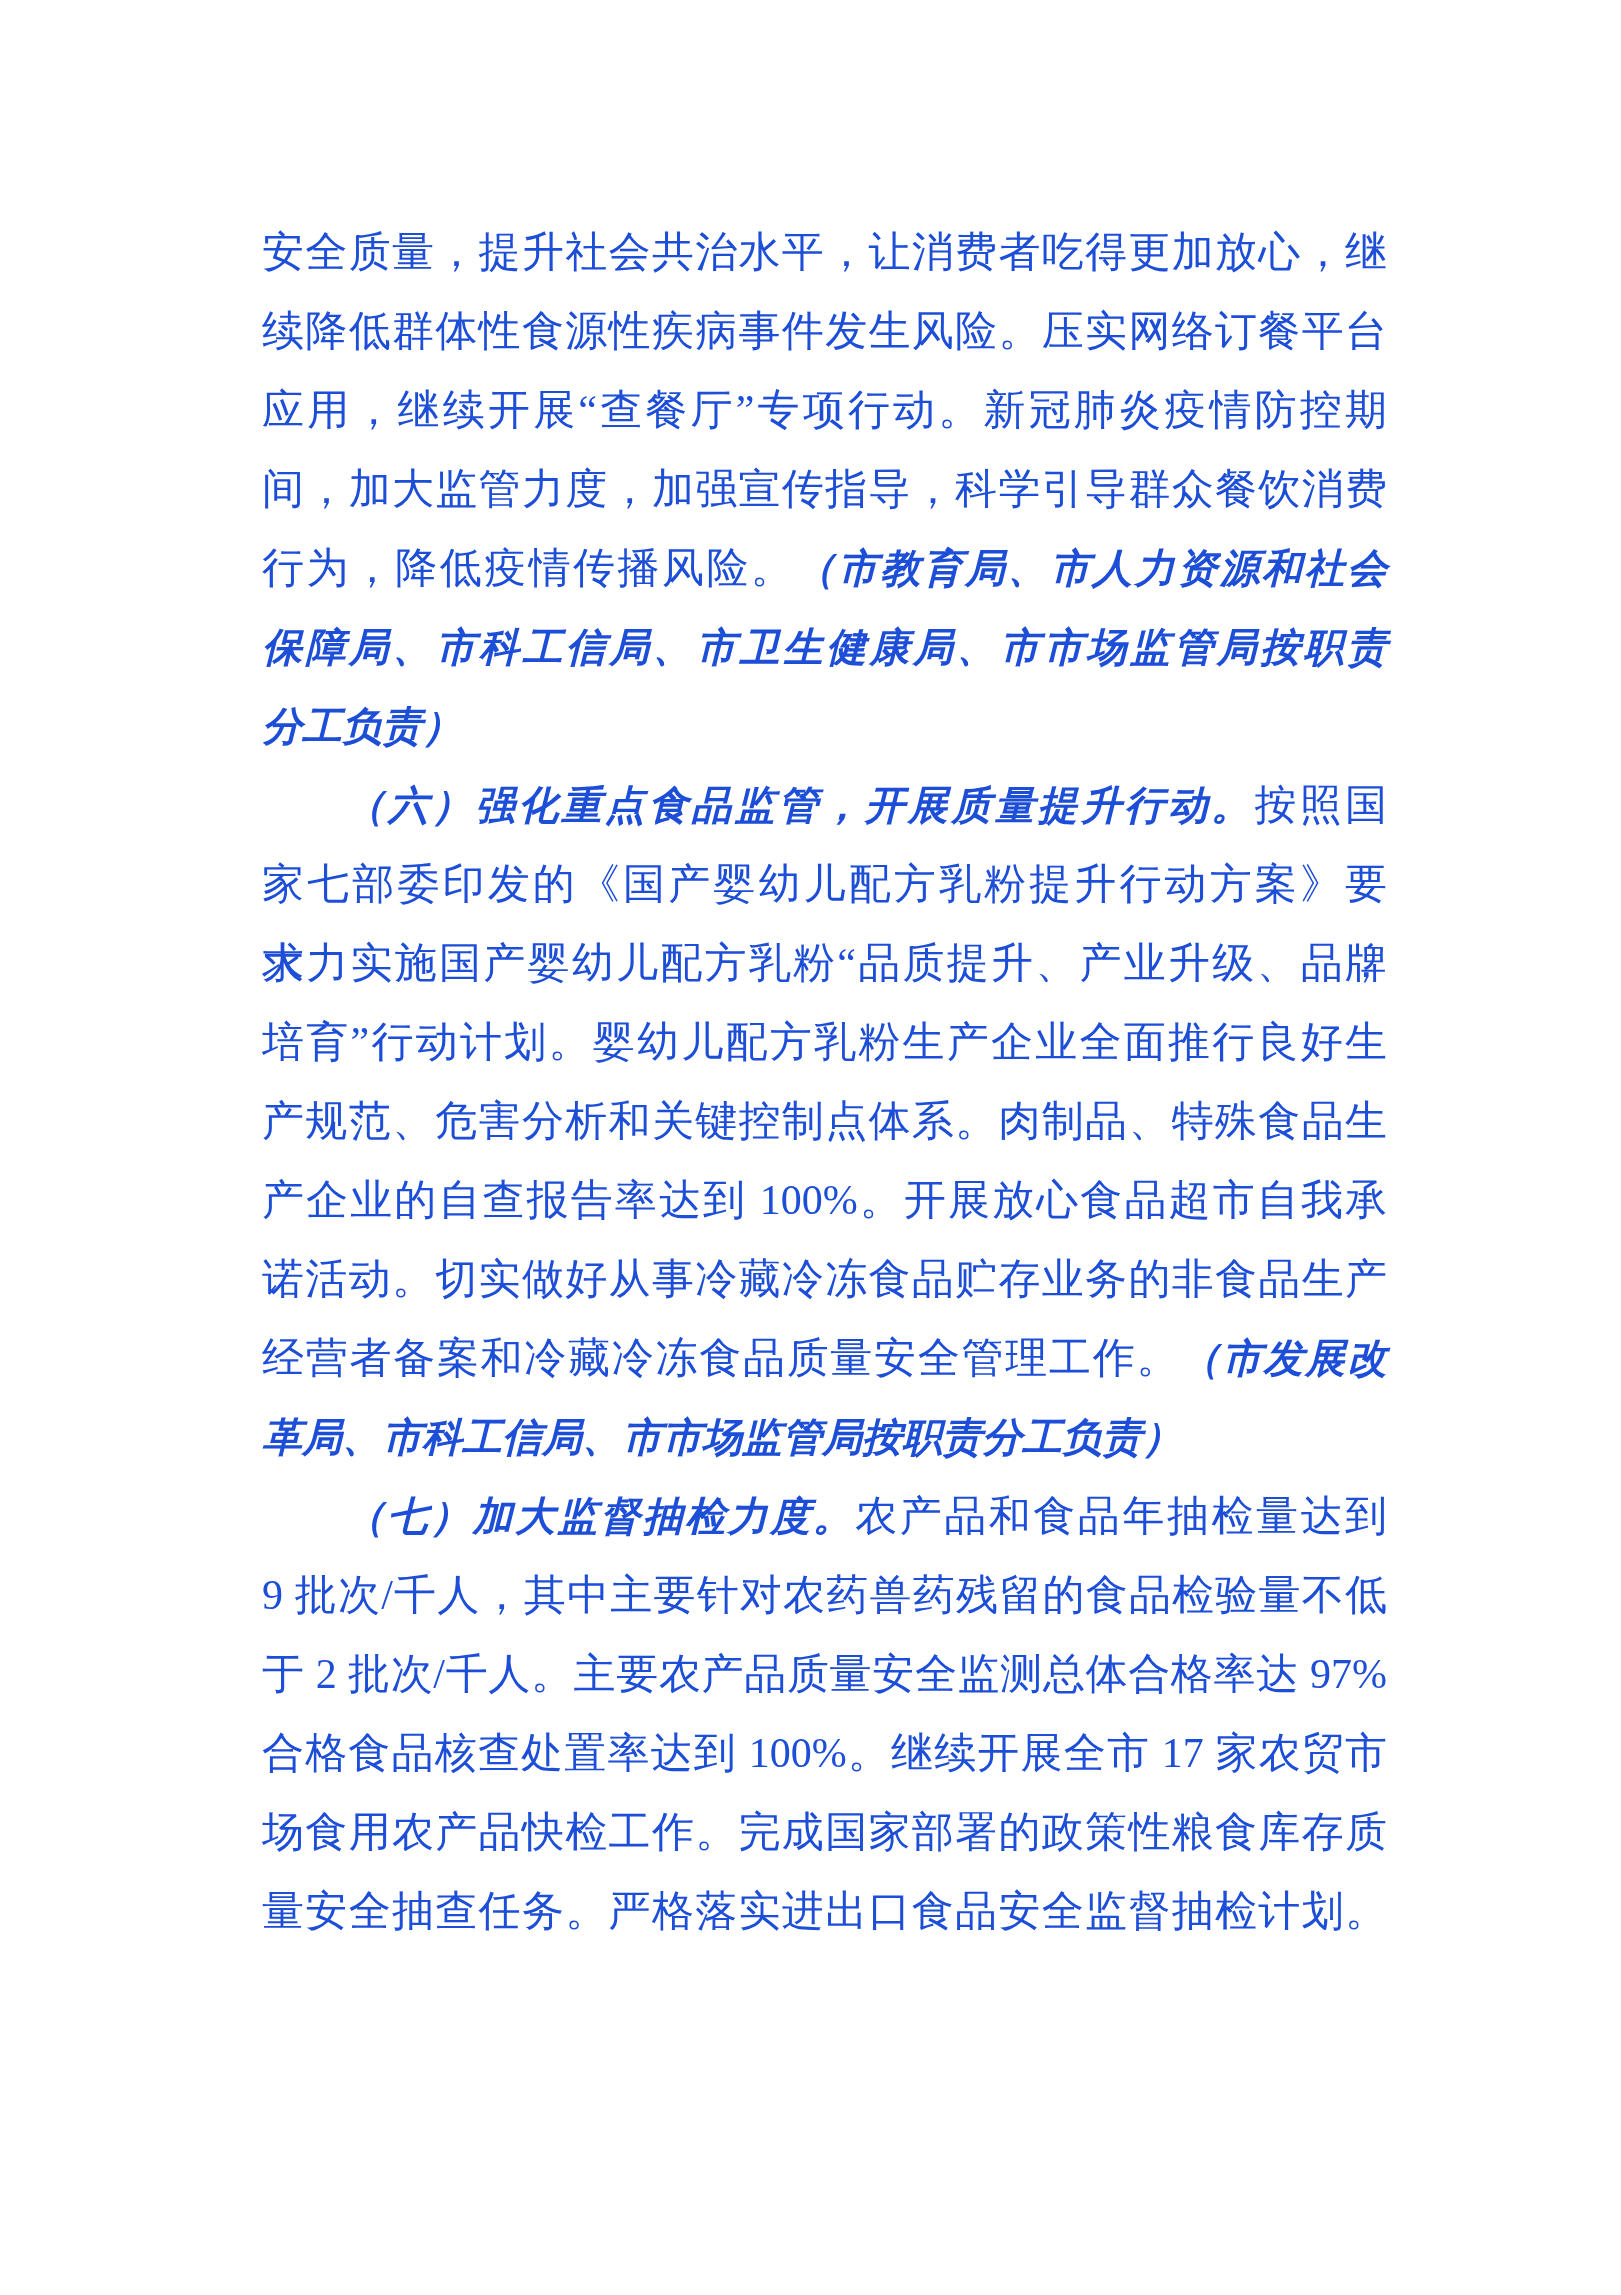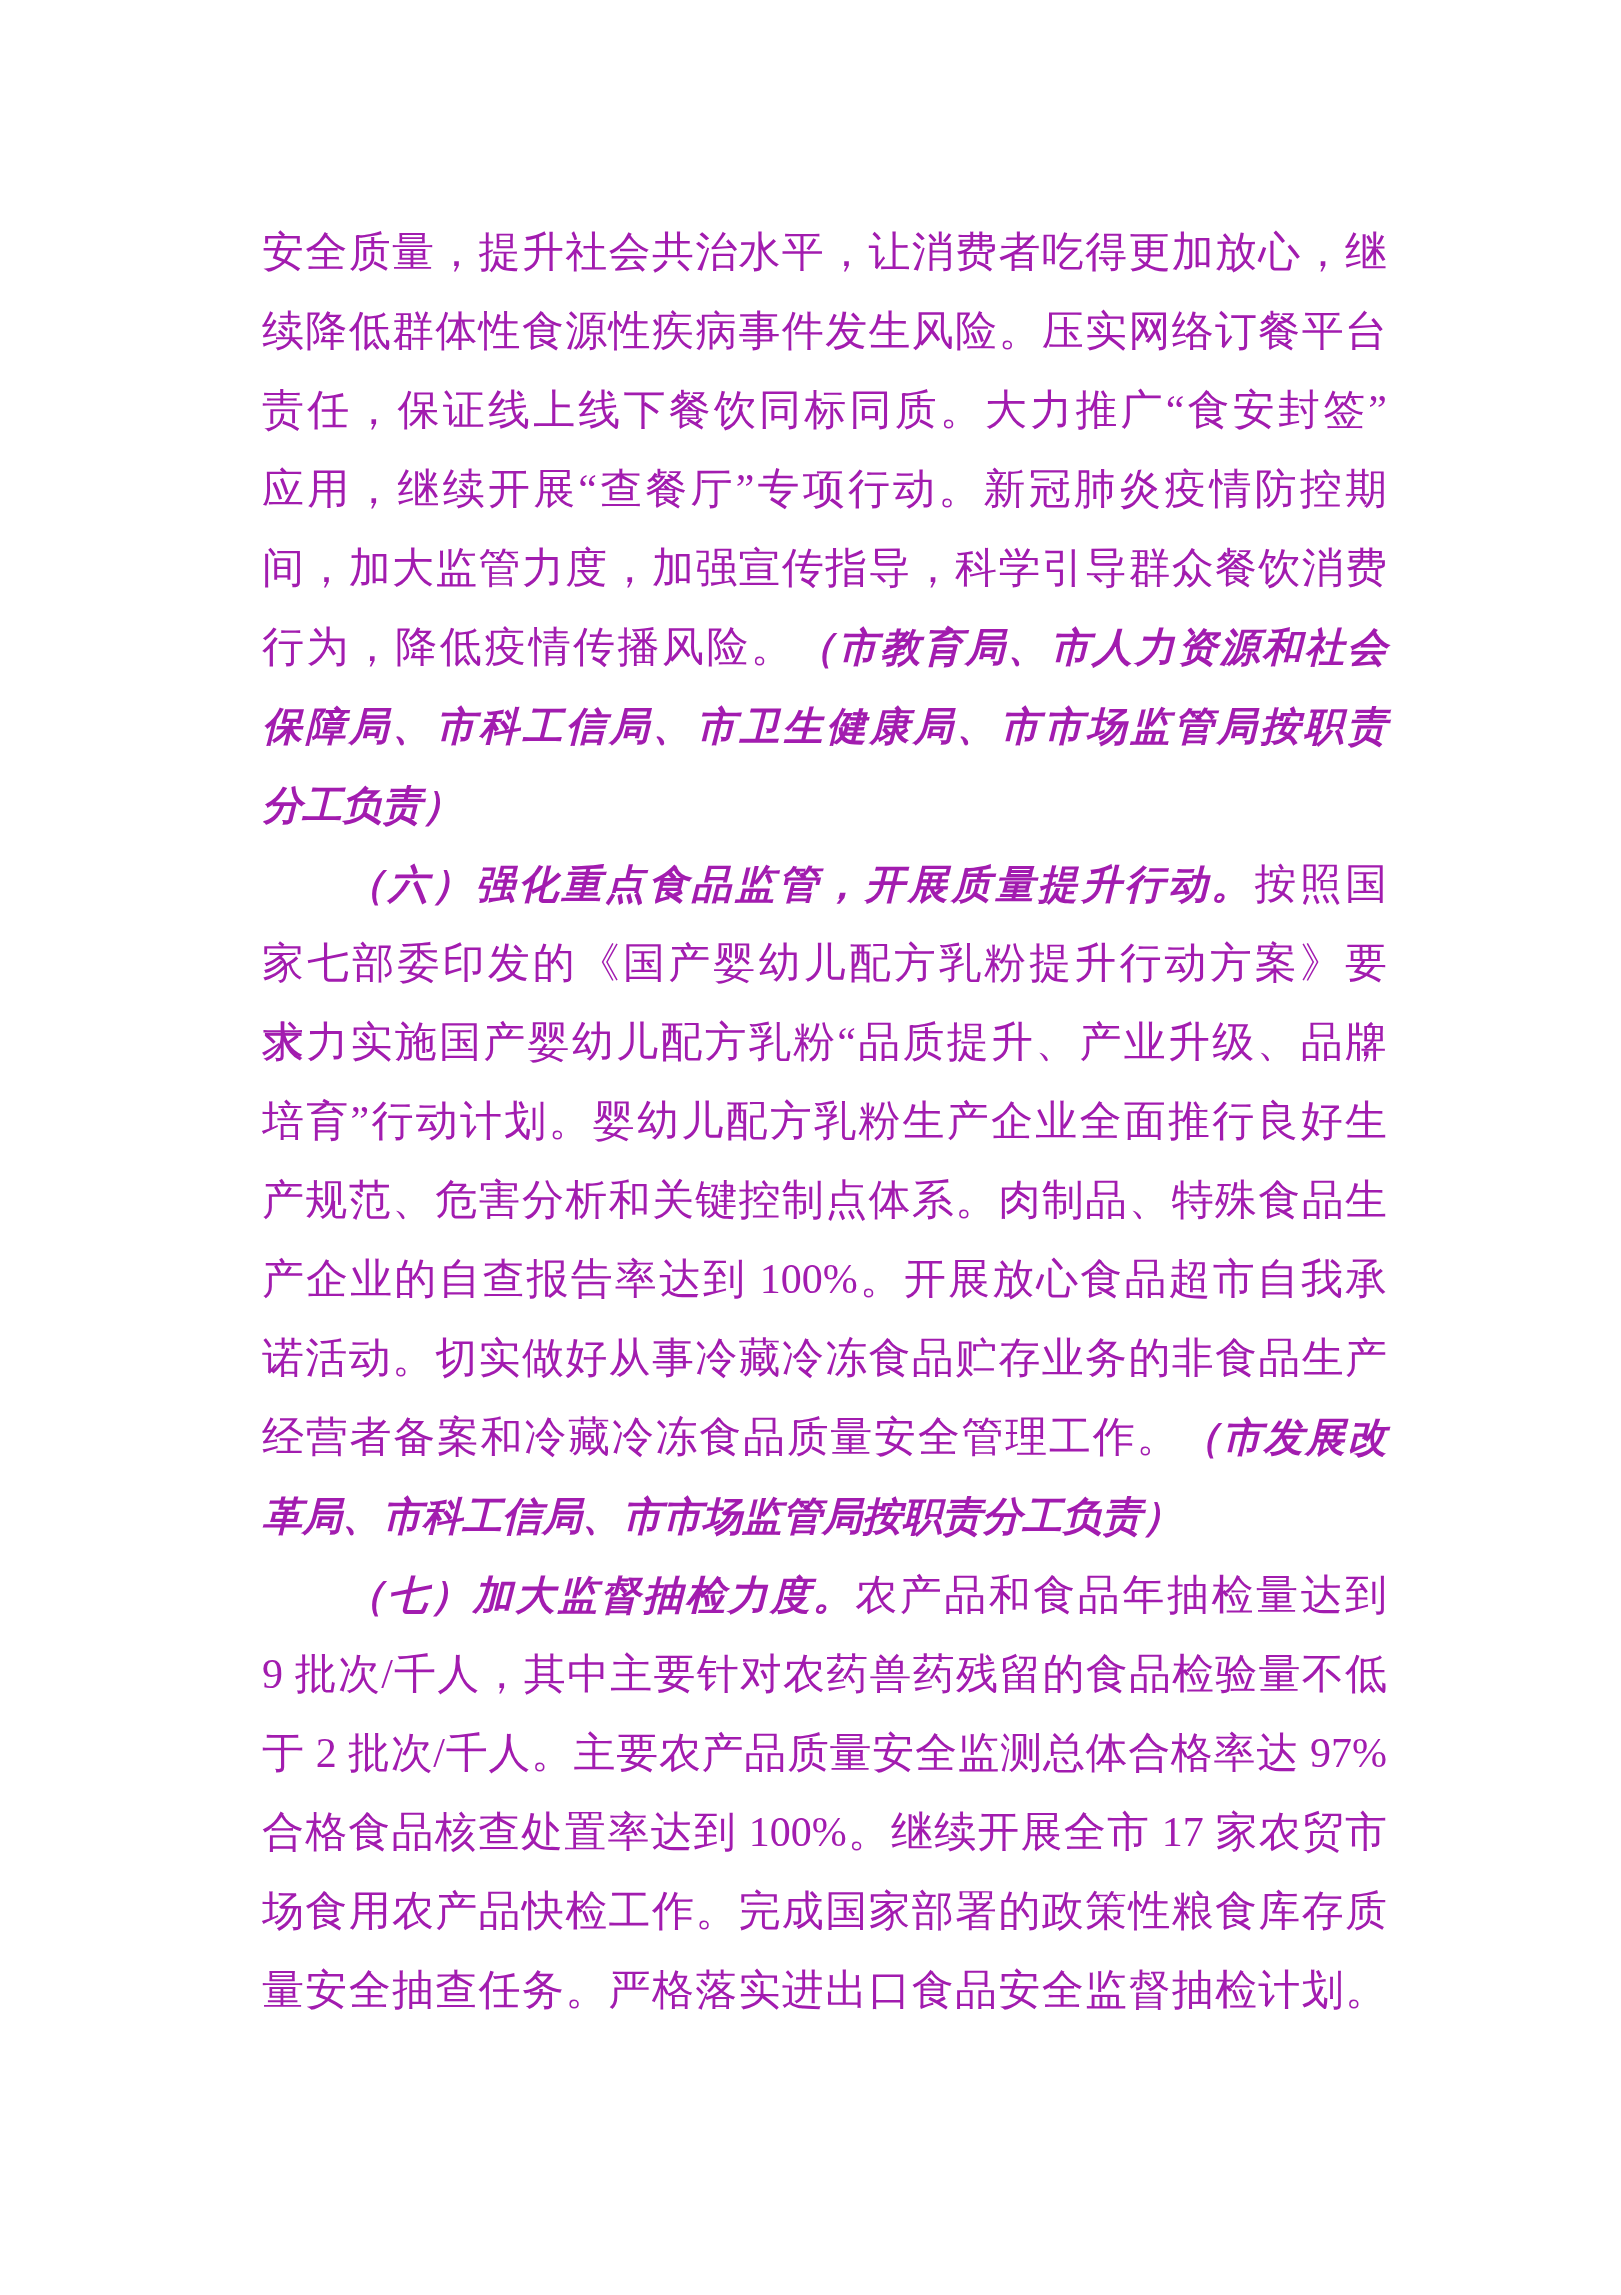--- a/index.html
+++ b/index.html
@@ -7,21 +7,21 @@
     padding: 0;
     background: #ffffff;
   }
   .page {
     position: relative;
     width: 1618px;
     height: 2295px;
     background: #ffffff;
     overflow: hidden;
     font-family: "Liberation Serif", "DejaVu Serif", serif;
-    color: #a21caf;
+    color: #1d4ed8;
   }
   .text-block {
     position: absolute;
     left: 262px;
     top: 213px;
     width: 1125px;
   }
   .line {
     font-size: 42px;
     line-height: 79px;
@@ -46,21 +46,20 @@
     font-style: italic;
   }
 </style>
 </head>
 <body>
 
 <div class="page">
   <div class="text-block" id="text-block">
       <div class="line"><span class="run">安全质量，提升社会共治水平，让消费者吃得更加放心，继</span></div>
       <div class="line"><span class="run">续降低群体性食源性疾病事件发生风险。压实网络订餐平台</span></div>
-      <div class="line"><span class="run">责任，保证线上线下餐饮同标同质。大力推广“食安封签”</span></div>
       <div class="line"><span class="run">应用，继续开展“查餐厅”专项行动。新冠肺炎疫情防控期</span></div>
       <div class="line"><span class="run">间，加大监管力度，加强宣传指导，科学引导群众餐饮消费</span></div>
       <div class="line"><span class="run">行为，降低疫情传播风险。</span><span class="run bold">（市教育局、市人力资源和社会</span></div>
       <div class="line"><span class="run bold">保障局、市科工信局、市卫生健康局、市市场监管局按职责</span></div>
       <div class="line last"><span class="run bold">分工负责）</span></div>
       <div class="line indent"><span class="run bold">（六）强化重点食品监管，开展质量提升行动。</span><span class="run">按照国</span></div>
       <div class="line"><span class="run">家七部委印发的《国产婴幼儿配方乳粉提升行动方案》要求，</span></div>
       <div class="line"><span class="run">大力实施国产婴幼儿配方乳粉“品质提升、产业升级、品牌</span></div>
       <div class="line"><span class="run">培育”行动计划。婴幼儿配方乳粉生产企业全面推行良好生</span></div>
       <div class="line"><span class="run">产规范、危害分析和关键控制点体系。肉制品、特殊食品生</span></div>

